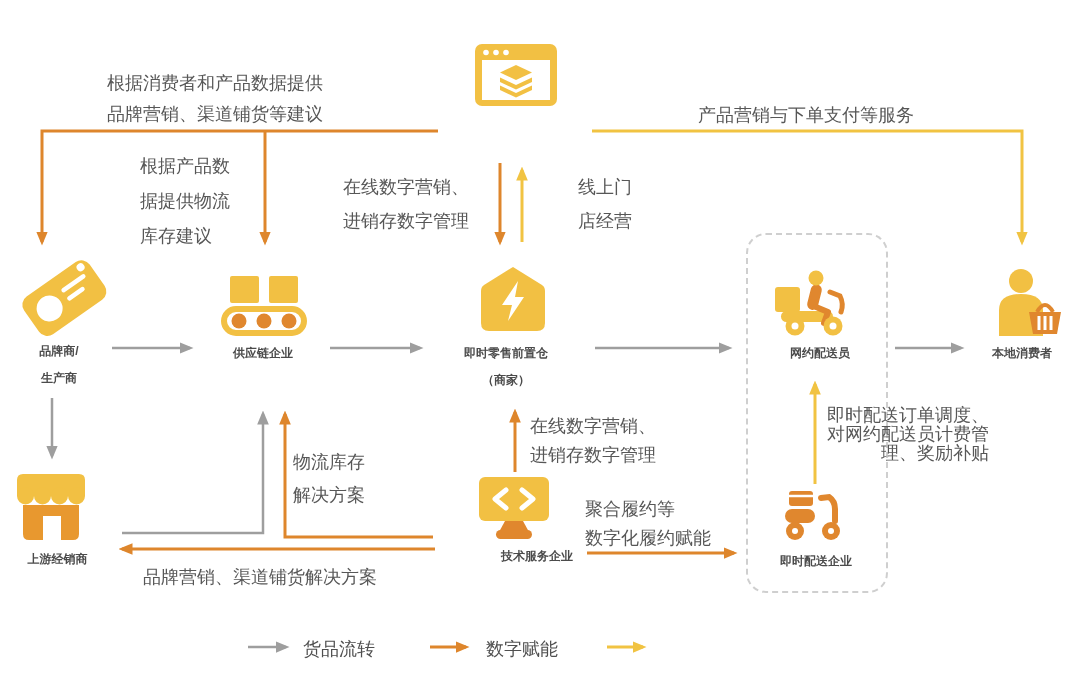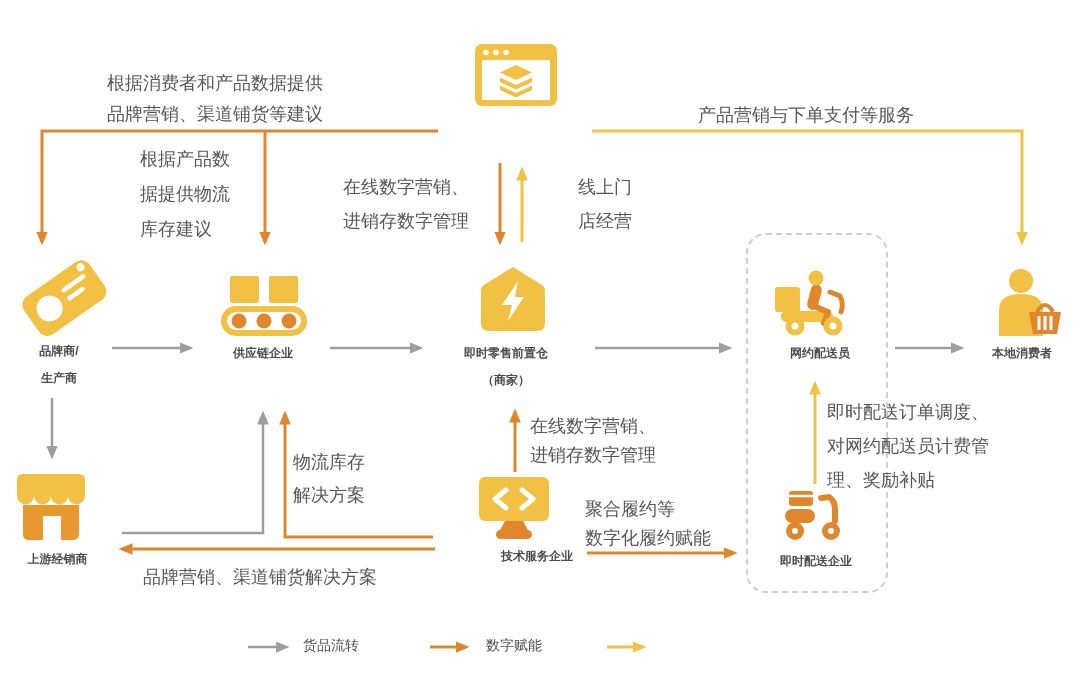--- a/index.html
+++ b/index.html
@@ -25,21 +25,21 @@
   .ann{
     position:absolute;font-size:18px;color:var(--text);
     white-space:pre-line;line-height:34px;
   }
   .ann.center{text-align:center;}
   .platform-label{
     position:absolute;font-size:21px;font-weight:700;color:var(--platform);
     text-align:center;white-space:nowrap;
   }
   .legend-label{
-    position:absolute;font-size:14px;color:#4F4F4F;white-space:nowrap;
+    position:absolute;font-size:18px;color:#4F4F4F;white-space:nowrap;
   }
   .dashed-box{
     position:absolute;border:2px dashed #CFCFCF;border-radius:20px;
   }
   #arrow-layer{position:absolute;left:0;top:0;pointer-events:none;}
 </style>
 </head>
 <body>
 
 <div id="canvas">
@@ -182,35 +182,35 @@
   <div class="node-label" style="left:420px;top:340px;width:172px;">即时零售前置仓
 （商家）</div>
   <div class="node-label" style="left:757px;top:340px;width:126px;">网约配送员</div>
   <div class="node-label" style="left:964px;top:340px;width:116px;">本地消费者</div>
   <div class="node-label" style="left:0px;top:546px;width:115px;">上游经销商</div>
   <div class="node-label" style="left:472px;top:543px;width:130px;">技术服务企业</div>
   <div class="node-label" style="left:752px;top:548px;width:128px;">即时配送企业</div>
 
   <div class="ann center" style="left:97px;top:68px;width:236px;line-height:31px;">根据消费者和产品数据提供
 品牌营销、渠道铺货等建议</div>
-  <div class="ann" style="left:140px;top:142px;line-height:35px;">根据产品数
+  <div class="ann" style="left:140px;top:149px;line-height:35px;">根据产品数
 据提供物流
 库存建议</div>
   <div class="ann" style="left:343px;top:170px;">在线数字营销、
 进销存数字管理</div>
   <div class="ann" style="left:540px;top:170px;margin-left:38px;">线上门
 店经营</div>
   <div class="ann" style="left:698px;top:99px;font-family:Liberation Mono, monospace;">产品营销与下单支付等服务</div>
   <div class="ann" style="left:293px;top:446px;line-height:33px;">物流库存
 解决方案</div>
   <div class="ann" style="left:530px;top:412px;line-height:29px;">在线数字营销、
 进销存数字管理</div>
   <div class="ann" style="left:585px;top:495px;line-height:29px;">聚合履约等
 数字化履约赋能</div>
   <div class="ann" style="left:143px;top:560px;">品牌营销、渠道铺货解决方案</div>
-  <div class="ann" style="left:827px;top:395px;line-height:34px;">即时配送订单调度、
+  <div class="ann" style="left:827px;top:406px;line-height:19px;text-align:right;">即时配送订单调度、
 对网约配送员计费管
 理、奖励补贴</div>
 
   <div class="legend-label" style="left:303px;top:637px;">货品流转</div>
   <div class="legend-label" style="left:486px;top:637px;">数字赋能</div>
 
 </div>
 
 </body></html>

